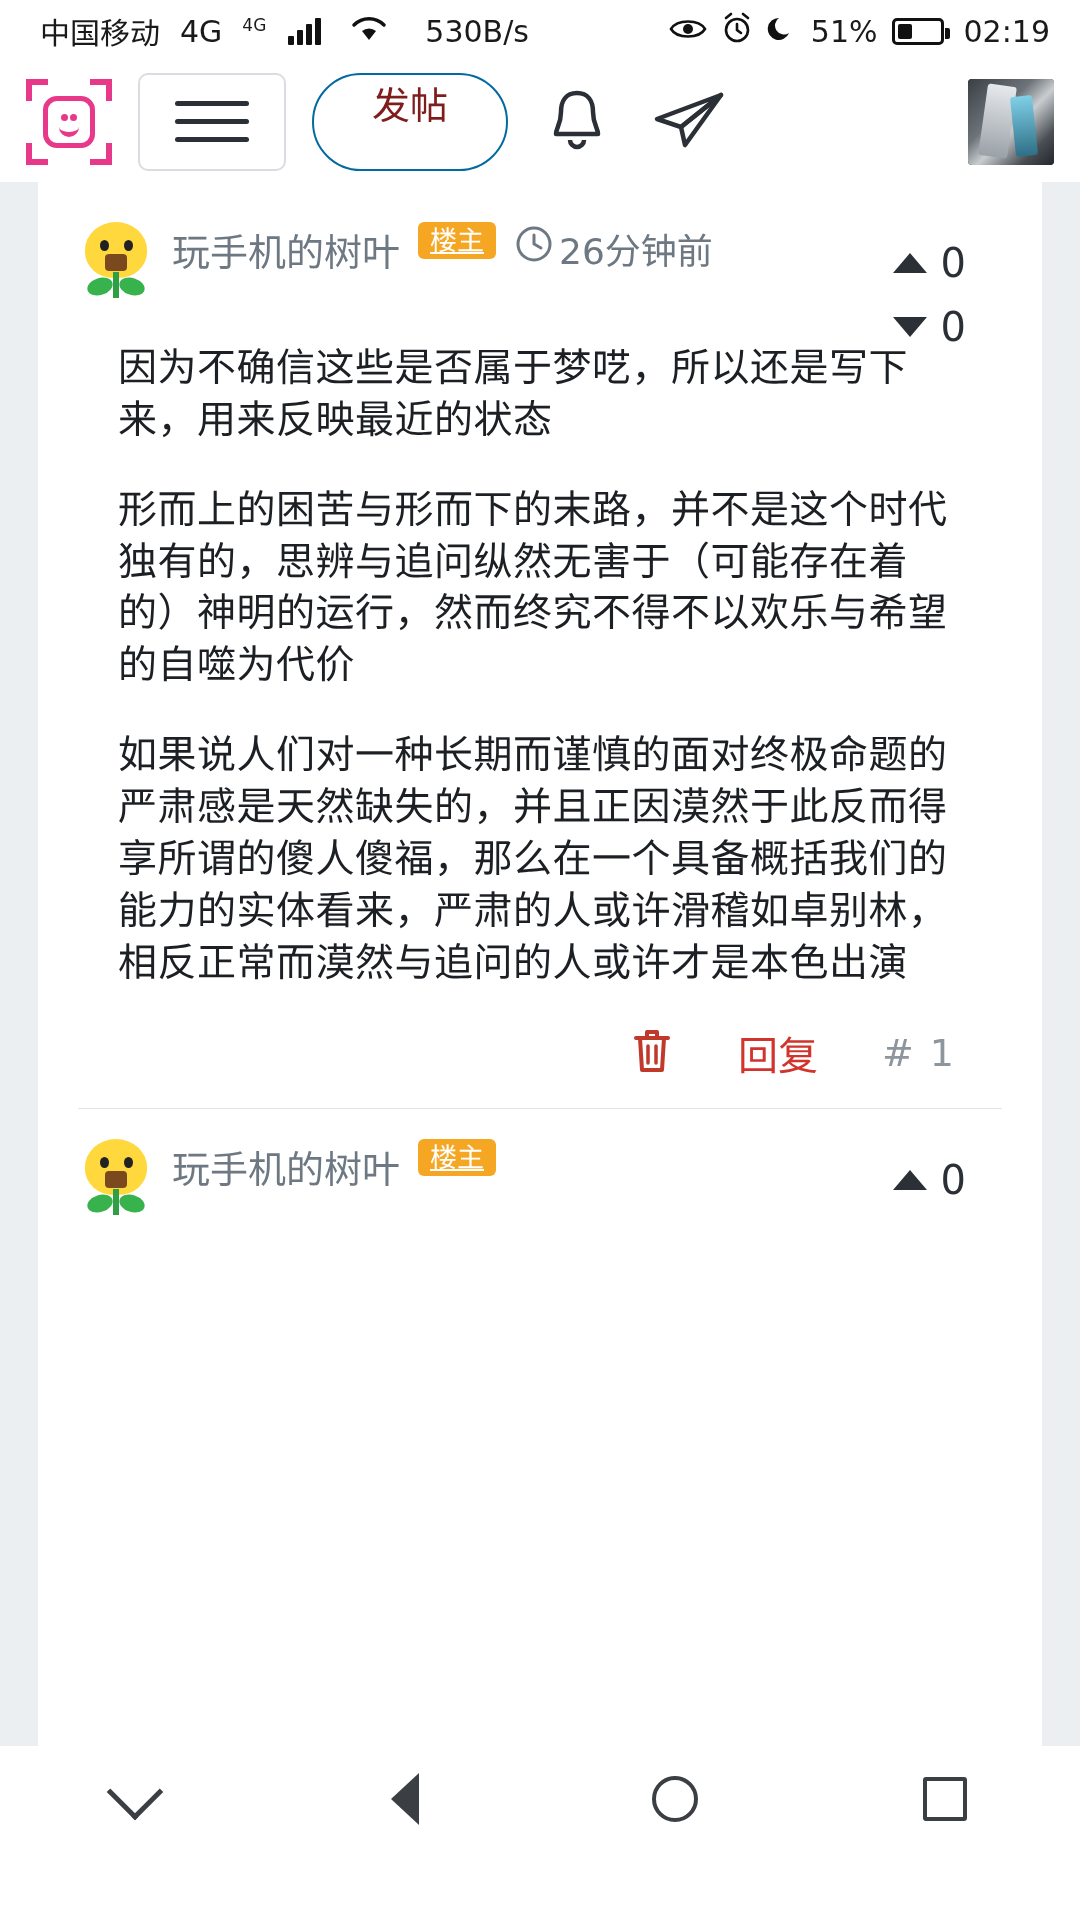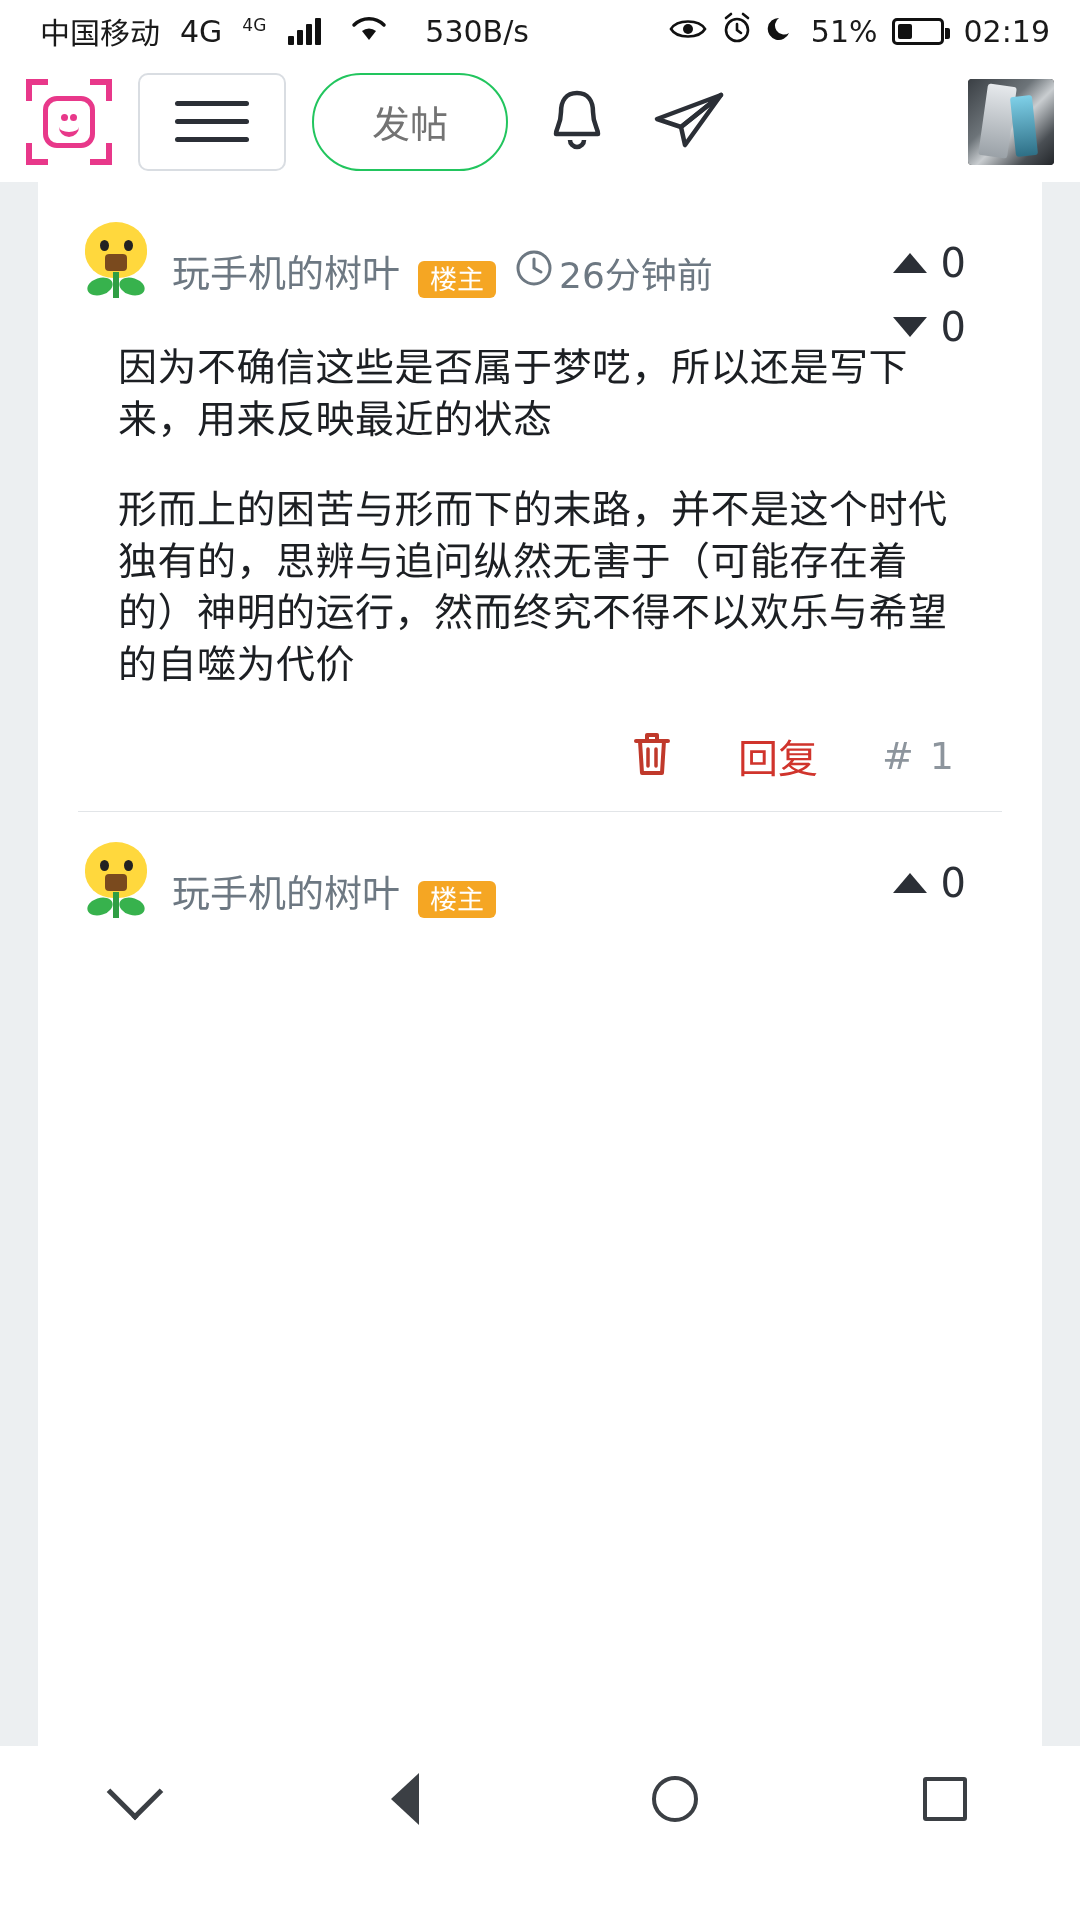--- a/index.html
+++ b/index.html
@@ -79,24 +79,24 @@
   .menu-btn {
     width: 148px; height: 98px;
     border: 2px solid #d9dde2; border-radius: 10px;
     background: #fff;
     display: flex; flex-direction: column; align-items: center; justify-content: center; gap: 13px;
   }
   .menu-btn i { display: block; width: 74px; height: 5px; background: #2b2f36; border-radius: 3px; }
 
   .post-btn {
     width: 196px; height: 98px;
-    border: 2px solid #22c55e; border-radius: 49px;
+    border: 2px solid #0369a1; border-radius: 49px;
     background: #fff;
-    display: flex; align-items: center; justify-content: center;
-    font-size: 38px; color: #737373;
+    display: flex; align-items: flex-start; justify-content: center;
+    font-size: 38px; color: #7f1d1d;
   }
 
   .icon-btn { display: flex; align-items: center; justify-content: center; width: 86px; height: 98px; }
 
   .avatar {
     width: 86px; height: 86px; border-radius: 4px; overflow: hidden;
     margin-left: auto; position: relative; background: #2a2a2a; flex: 0 0 auto;
   }
   .avatar .ph1 { position: absolute; inset: 0; background:
       linear-gradient(135deg,#3a3f44 0%,#6d7479 38%,#c9cdd0 55%,#4a4f54 80%,#23262a 100%); }
@@ -117,40 +117,40 @@
     margin: 0 38px;
     padding: 0 0 0 0;
     min-height: 100%;
   }
   .top-strip { height: 18px; background: #ffffff; }
 
   .post {
     padding: 22px 40px 0 40px;
     position: relative;
   }
-  .post-head { display: flex; align-items: flex-end; gap: 18px; position: relative; }
+  .post-head { display: flex; align-items: flex-start; gap: 18px; position: relative; }
   .pa {
     width: 76px; height: 76px; border-radius: 6px; position: relative; flex: 0 0 auto;
   }
   .pa .head {
     position: absolute; left: 7px; top: 0; width: 62px; height: 56px;
     background: #ffd83d; border-radius: 50% 50% 46% 46%;
   }
   .pa .e { position: absolute; width: 9px; height: 11px; background: #222; border-radius: 50%; top: 18px; }
   .pa .e.l { left: 22px; } .pa .e.r { left: 46px; }
   .pa .m { position: absolute; left: 27px; top: 32px; width: 22px; height: 17px; background: #7a4a1e; border-radius: 4px; }
   .pa .stem { position: absolute; left: 35px; top: 50px; width: 6px; height: 26px; background: #2f9e44; }
   .pa .leaf { position: absolute; top: 56px; width: 26px; height: 17px; background: #37b24d; border-radius: 50% 50% 50% 50%; }
   .pa .leaf.l { left: 9px; transform: rotate(-18deg); }
   .pa .leaf.r { left: 41px; transform: rotate(18deg); }
 
   .pname { font-size: 38px; color: #6d7882; }
   .badge-lz {
     background: #f5a623; color: #ffffff; font-size: 27px;
-    padding: 5px 12px; border-radius: 6px; line-height: 1;
+    padding: 5px 12px; border-radius: 6px; line-height: 1; text-decoration: underline;
   }
   .time-wrap { display: flex; align-items: center; gap: 5px; font-size: 36px; color: #6d7882; }
   .clock-ic { flex: 0 0 auto; }
 
   .votes {
     position: absolute; right: 36px; top: 18px;
     display: flex; flex-direction: column; gap: 18px; align-items: flex-end;
   }
   .vote { display: flex; align-items: center; gap: 14px; font-size: 40px; color: #2b2f36; }
   .tri-up { width: 0; height: 0; border-left: 17px solid transparent; border-right: 17px solid transparent; border-bottom: 20px solid #2b2f36; }
@@ -322,20 +322,21 @@
           <div class="vote">
             <span class="tri-dn"></span>
             <span>0</span>
           </div>
         </div>
       </div>
 
       <div class="body">
         <p class="para">因为不确信这些是否属于梦呓，所以还是写下来，用来反映最近的状态</p>
         <p class="para">形而上的困苦与形而下的末路，并不是这个时代独有的，思辨与追问纵然无害于（可能存在着的）神明的运行，然而终究不得不以欢乐与希望的自噬为代价</p>
+        <p class="para">如果说人们对一种长期而谨慎的面对终极命题的严肃感是天然缺失的，并且正因漠然于此反而得享所谓的傻人傻福，那么在一个具备概括我们的能力的实体看来，严肃的人或许滑稽如卓别林，相反正常而漠然与追问的人或许才是本色出演</p>
       </div>
 
       <div class="actions">
         <span class="trash-ic">
           <svg width="44" height="50" viewBox="0 0 44 50" aria-hidden="true">
             <path d="M6 12 L38 12" stroke="#c0392b" stroke-width="4" stroke-linecap="round"></path>
             <path d="M17 12 L17 6 L27 6 L27 12" stroke="#c0392b" stroke-width="4" fill="none" stroke-linejoin="round"></path>
             <path d="M10 12 L12 44 L32 44 L34 12" stroke="#c0392b" stroke-width="4" fill="none" stroke-linejoin="round"></path>
             <path d="M18 20 L18 37 M26 20 L26 37" stroke="#c0392b" stroke-width="3.5" stroke-linecap="round"></path>
           </svg>

